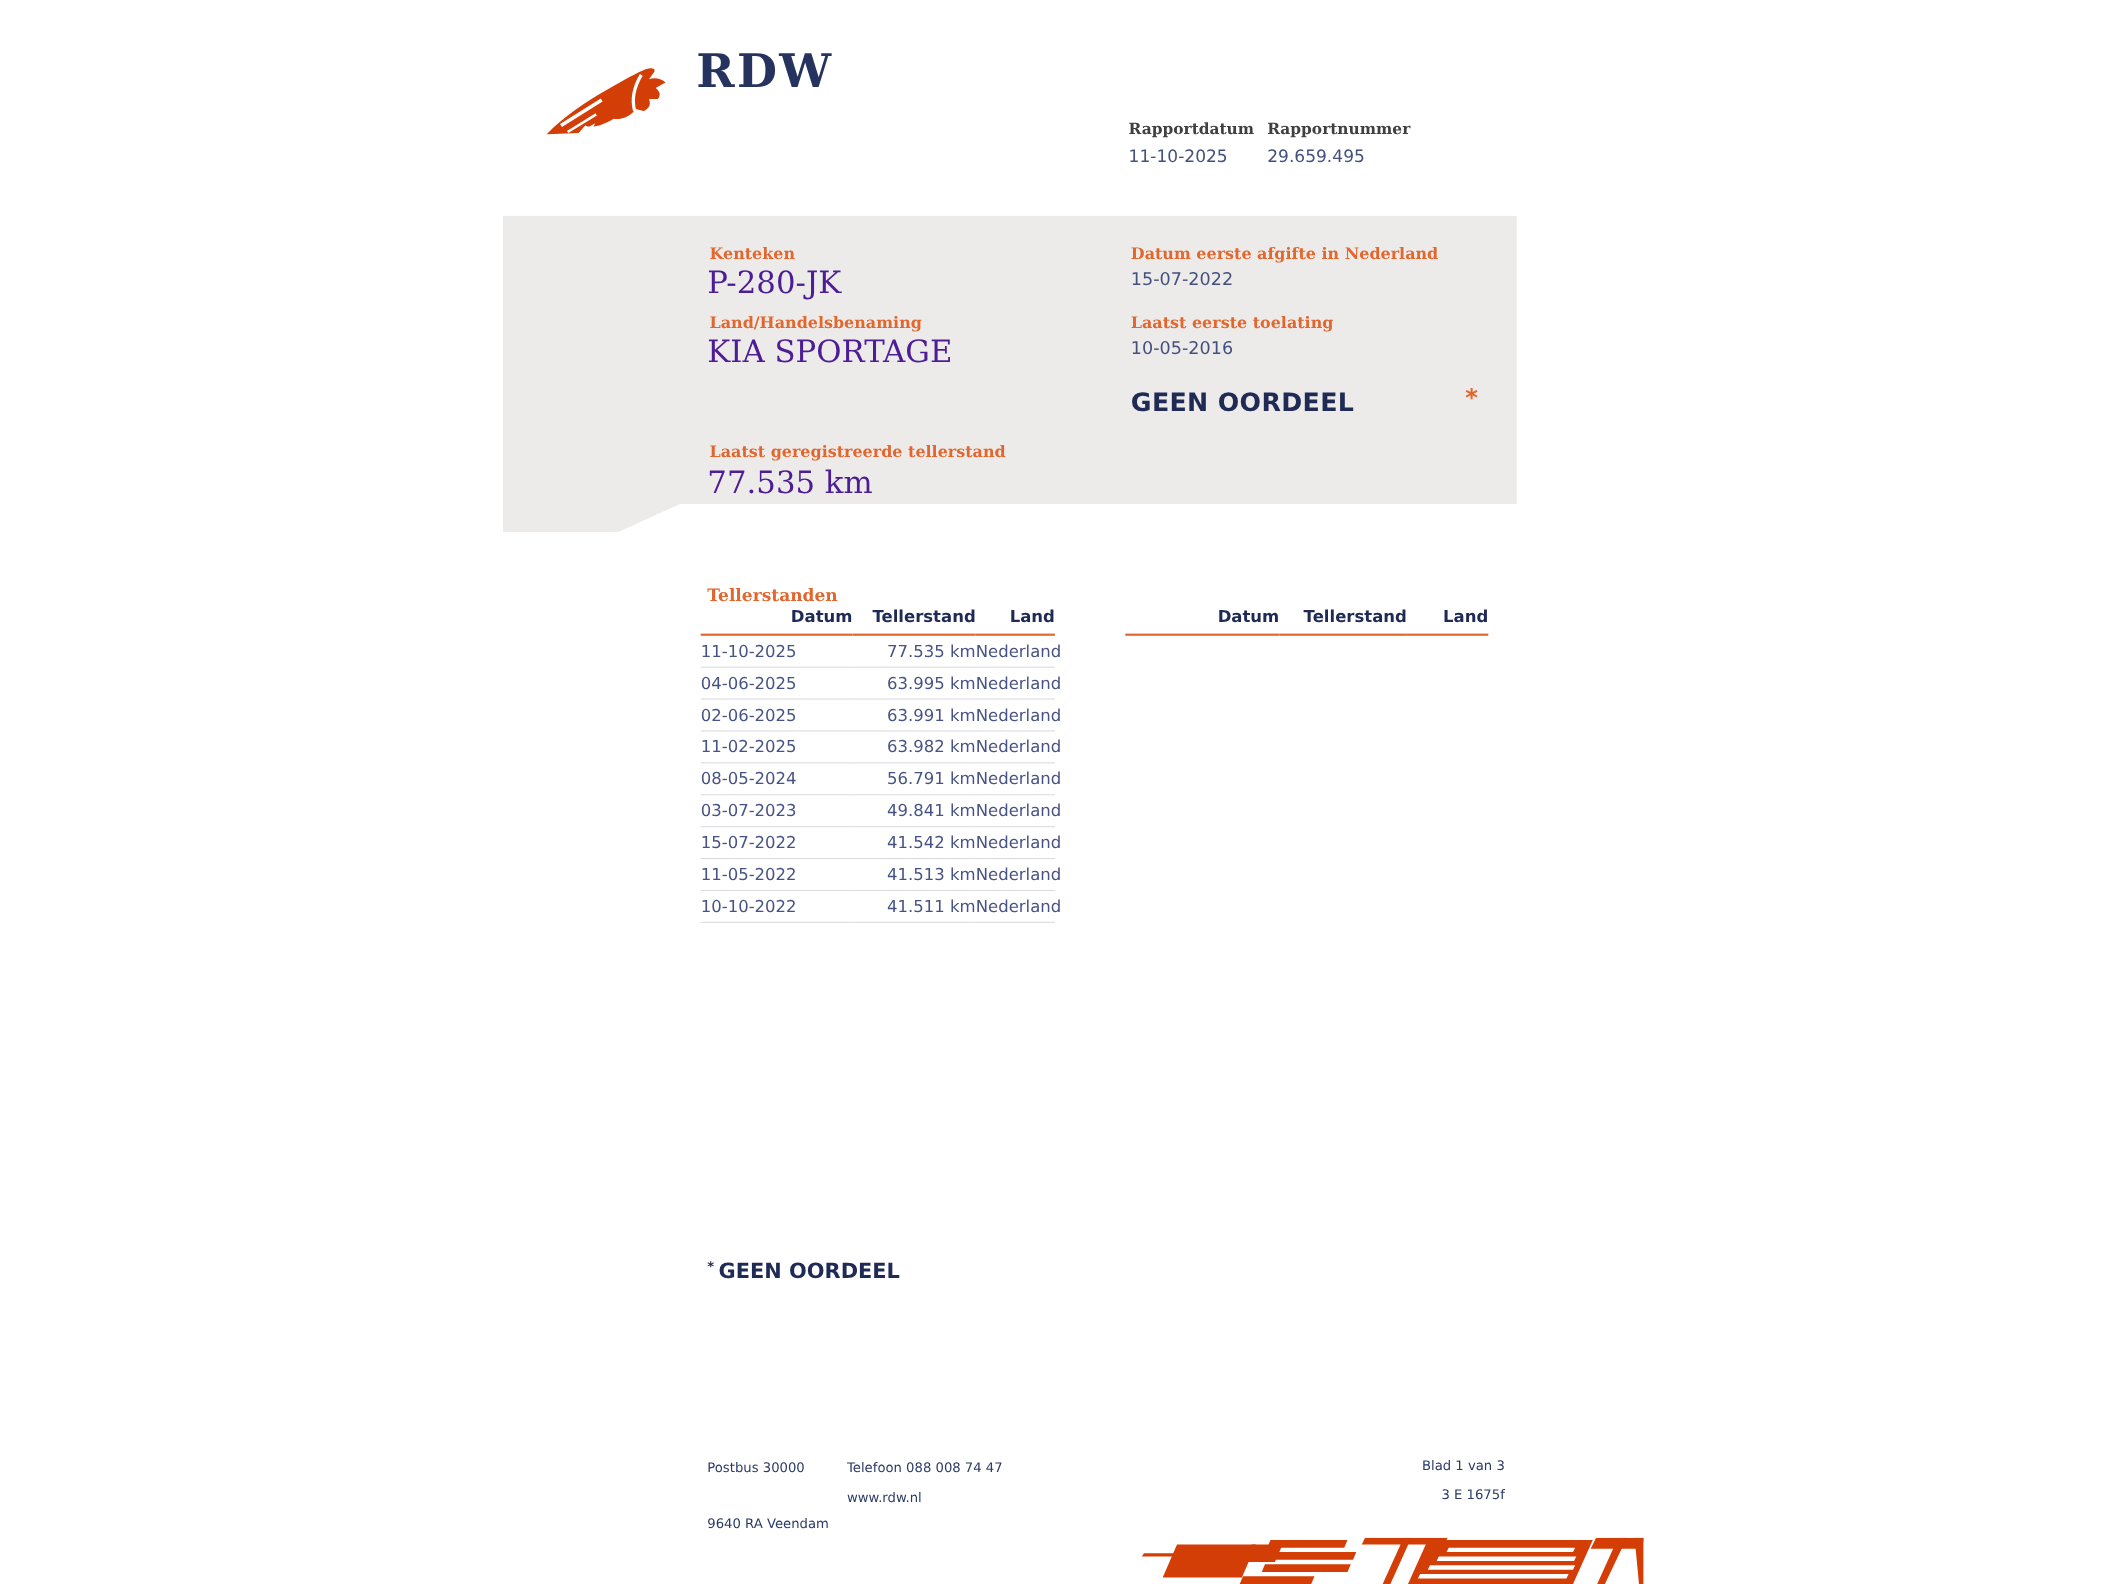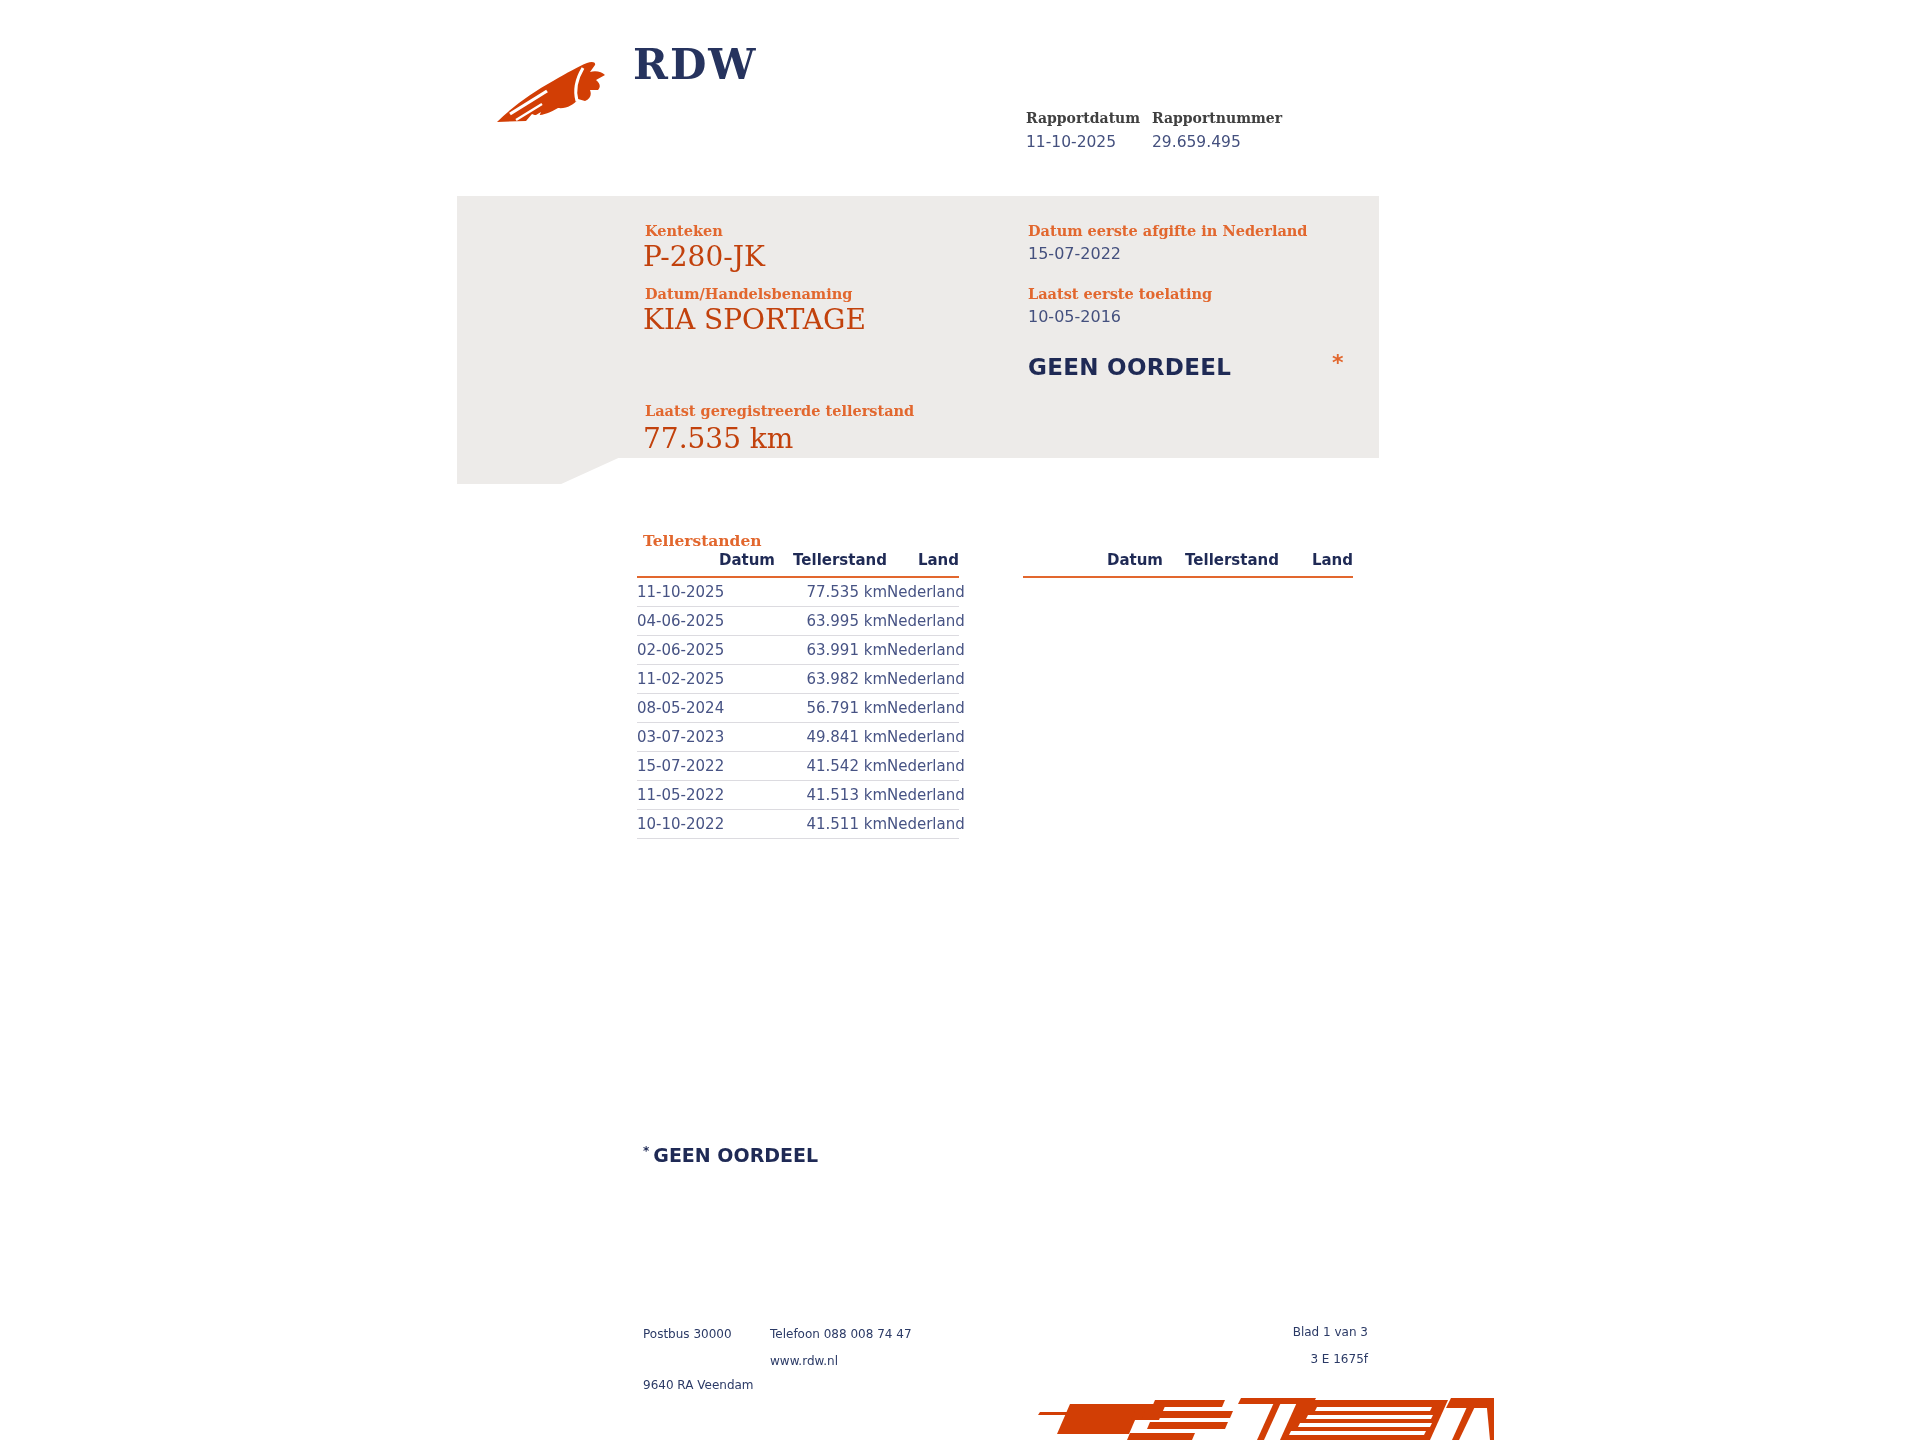--- a/index.html
+++ b/index.html
@@ -18,21 +18,21 @@
   .meta-value{font-size:15.5px;color:#44507E;margin-top:7px;}
   .meta-date{left:1026px;top:110px;}
   .meta-number{left:1152px;top:110px;}
 
   
   .summary-box{left:457px;top:196px;width:922px;height:288px;background:#EDEBE9;
                clip-path:polygon(0 0,100% 0,100% 91%,17.5% 91%,11.3% 100%,0 100%);}
   .box-label{position:absolute;font-family:"DejaVu Serif","Liberation Serif",serif;
              font-size:14.5px;font-weight:bold;color:#E2672E;}
   .box-big{position:absolute;font-family:"DejaVu Serif","Liberation Serif",serif;
-           font-size:28px;color:#c2410c;}
+           font-size:28px;color:#4c1d95;}
   .box-value{position:absolute;font-size:16px;color:#44507E;}
   .verdict{position:absolute;left:571px;top:158px;font-size:23px;font-weight:800;
            color:#1F2A55;letter-spacing:0.3px;}
   .verdict-star{position:absolute;left:875px;top:154px;font-size:22px;font-weight:bold;color:#E2672E;}
 
   
   .section-heading{left:643px;top:531px;font-family:"DejaVu Serif","Liberation Serif",serif;
                    font-size:15.5px;font-weight:bold;color:#E2672E;}
   table.odo{border-collapse:collapse;table-layout:fixed;font-size:15px;color:#475384;}
   .odo-left{left:637px;top:551px;width:322px;}
@@ -81,21 +81,21 @@
   </div>
   <div class="abs meta-number">
     <div class="meta-label">Rapportnummer</div>
     <div class="meta-value">29.659.495</div>
   </div>
 
   <section class="abs summary-box">
     <div class="box-label" style="left:188px;top:26px;">Kenteken</div>
     <div class="box-big" style="left:186px;top:44px;">P-280-JK</div>
 
-    <div class="box-label" style="left:188px;top:89px;">Datum/Handelsbenaming</div>
+    <div class="box-label" style="left:188px;top:89px;">Land/Handelsbenaming</div>
     <div class="box-big" style="left:186px;top:107px;">KIA SPORTAGE</div>
 
     <div class="box-label" style="left:571px;top:26px;">Datum eerste afgifte in Nederland</div>
     <div class="box-value" style="left:571px;top:48px;">15-07-2022</div>
 
     <div class="box-label" style="left:571px;top:89px;">Laatst eerste toelating</div>
     <div class="box-value" style="left:571px;top:111px;">10-05-2016</div>
 
     <div class="verdict">GEEN OORDEEL</div>
     <div class="verdict-star">*</div>

